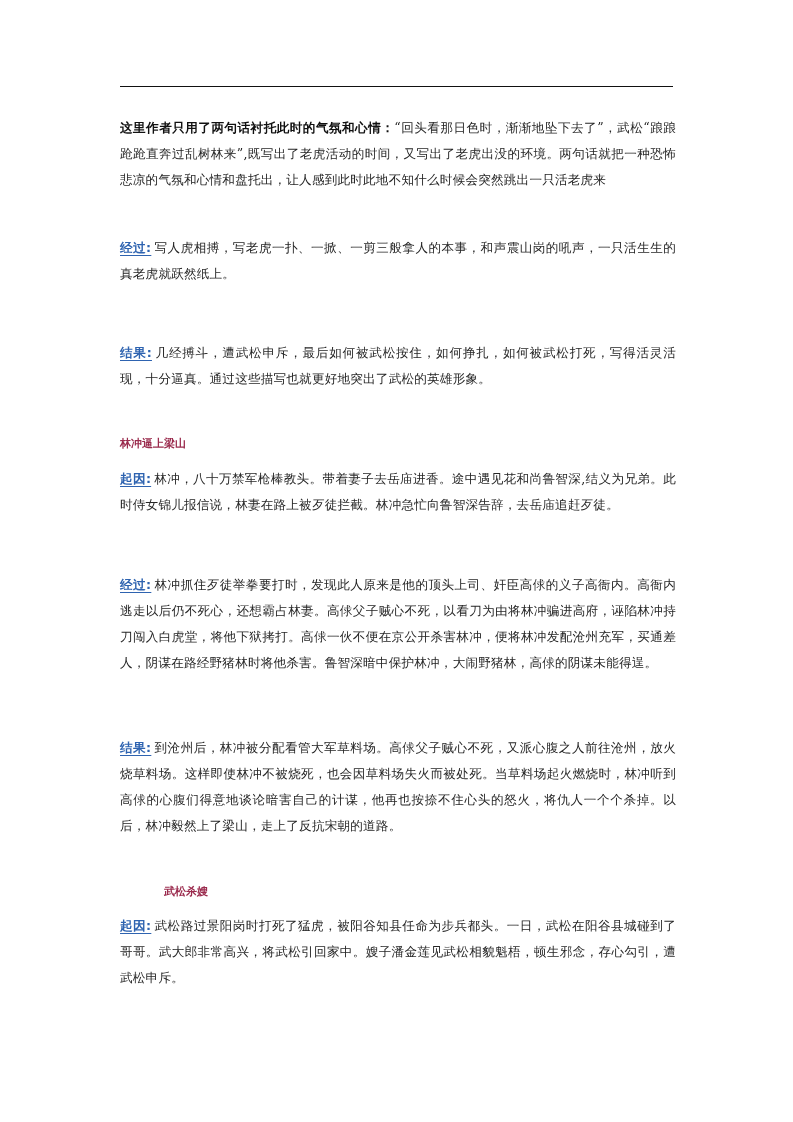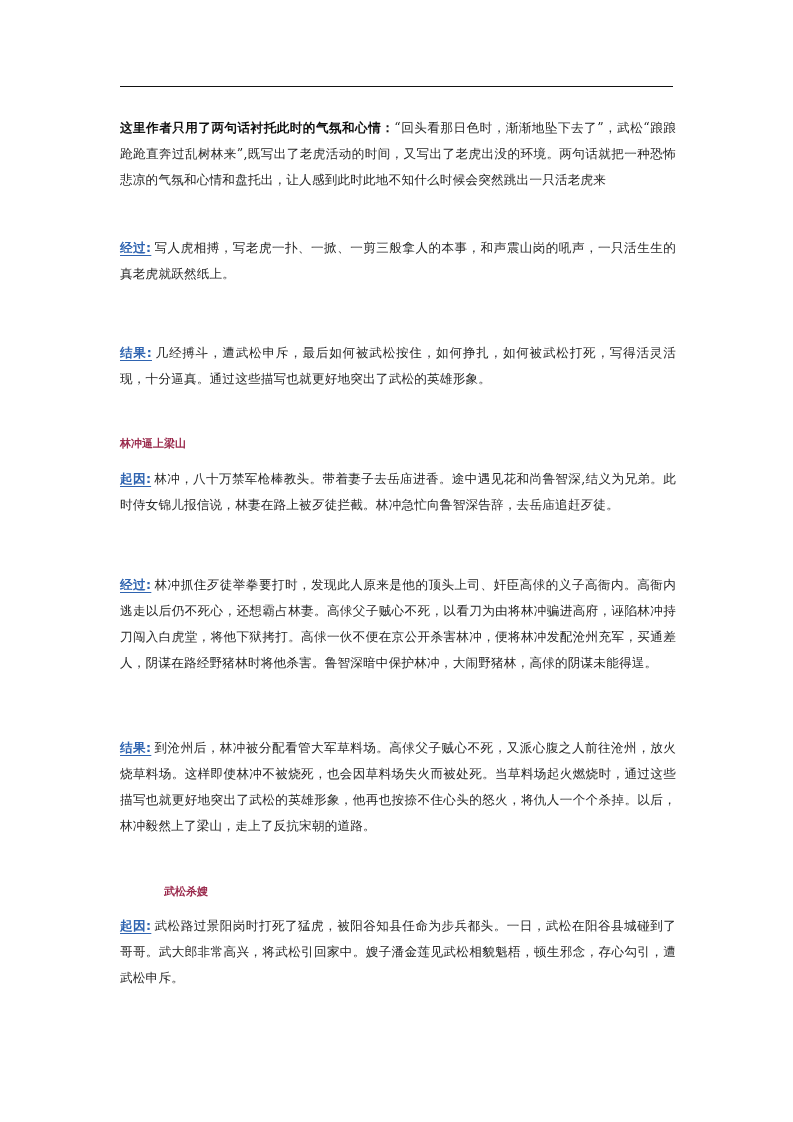--- a/index.html
+++ b/index.html
@@ -77,20 +77,20 @@
 
 <div class="para" style="top:466px;">
   <span class="label">起因:</span><span>林冲，八十万禁军枪棒教头。带着妻子去岳庙进香。途中遇见花和尚鲁智深,结义为兄弟。此时侍女锦儿报信说，林妻在路上被歹徒拦截。林冲急忙向鲁智深告辞，去岳庙追赶歹徒。</span>
 </div>
 
 <div class="para" style="top:572px;">
   <span class="label">经过:</span><span>林冲抓住歹徒举拳要打时，发现此人原来是他的顶头上司、奸臣高俅的义子高衙内。高衙内逃走以后仍不死心，还想霸占林妻。高俅父子贼心不死，以看刀为由将林冲骗进高府，诬陷林冲持刀闯入白虎堂，将他下狱拷打。高俅一伙不便在京公开杀害林冲，便将林冲发配沧州充军，买通差人，阴谋在路经野猪林时将他杀害。鲁智深暗中保护林冲，大闹野猪林，高俅的阴谋未能得逞。</span>
 </div>
 
 <div class="para" style="top:735px;">
-  <span class="label">结果:</span><span>到沧州后，林冲被分配看管大军草料场。高俅父子贼心不死，又派心腹之人前往沧州，放火烧草料场。这样即使林冲不被烧死，也会因草料场失火而被处死。当草料场起火燃烧时，通过这些描写也就更好地突出了武松的英雄形象，他再也按捺不住心头的怒火，将仇人一个个杀掉。以后，林冲毅然上了梁山，走上了反抗宋朝的道路。</span>
+  <span class="label">结果:</span><span>到沧州后，林冲被分配看管大军草料场。高俅父子贼心不死，又派心腹之人前往沧州，放火烧草料场。这样即使林冲不被烧死，也会因草料场失火而被处死。当草料场起火燃烧时，林冲听到高俅的心腹们得意地谈论暗害自己的计谋，他再也按捺不住心头的怒火，将仇人一个个杀掉。以后，林冲毅然上了梁山，走上了反抗宋朝的道路。</span>
 </div>
 
 <div class="heading" style="top:882px;margin-left:44px;">武松杀嫂</div>
 
 <div class="para" style="top:913px;">
   <span class="label">起因:</span><span>武松路过景阳岗时打死了猛虎，被阳谷知县任命为步兵都头。一日，武松在阳谷县城碰到了哥哥。武大郎非常高兴，将武松引回家中。嫂子潘金莲见武松相貌魁梧，顿生邪念，存心勾引，遭武松申斥。</span>
 </div>
 
 </body></html>

